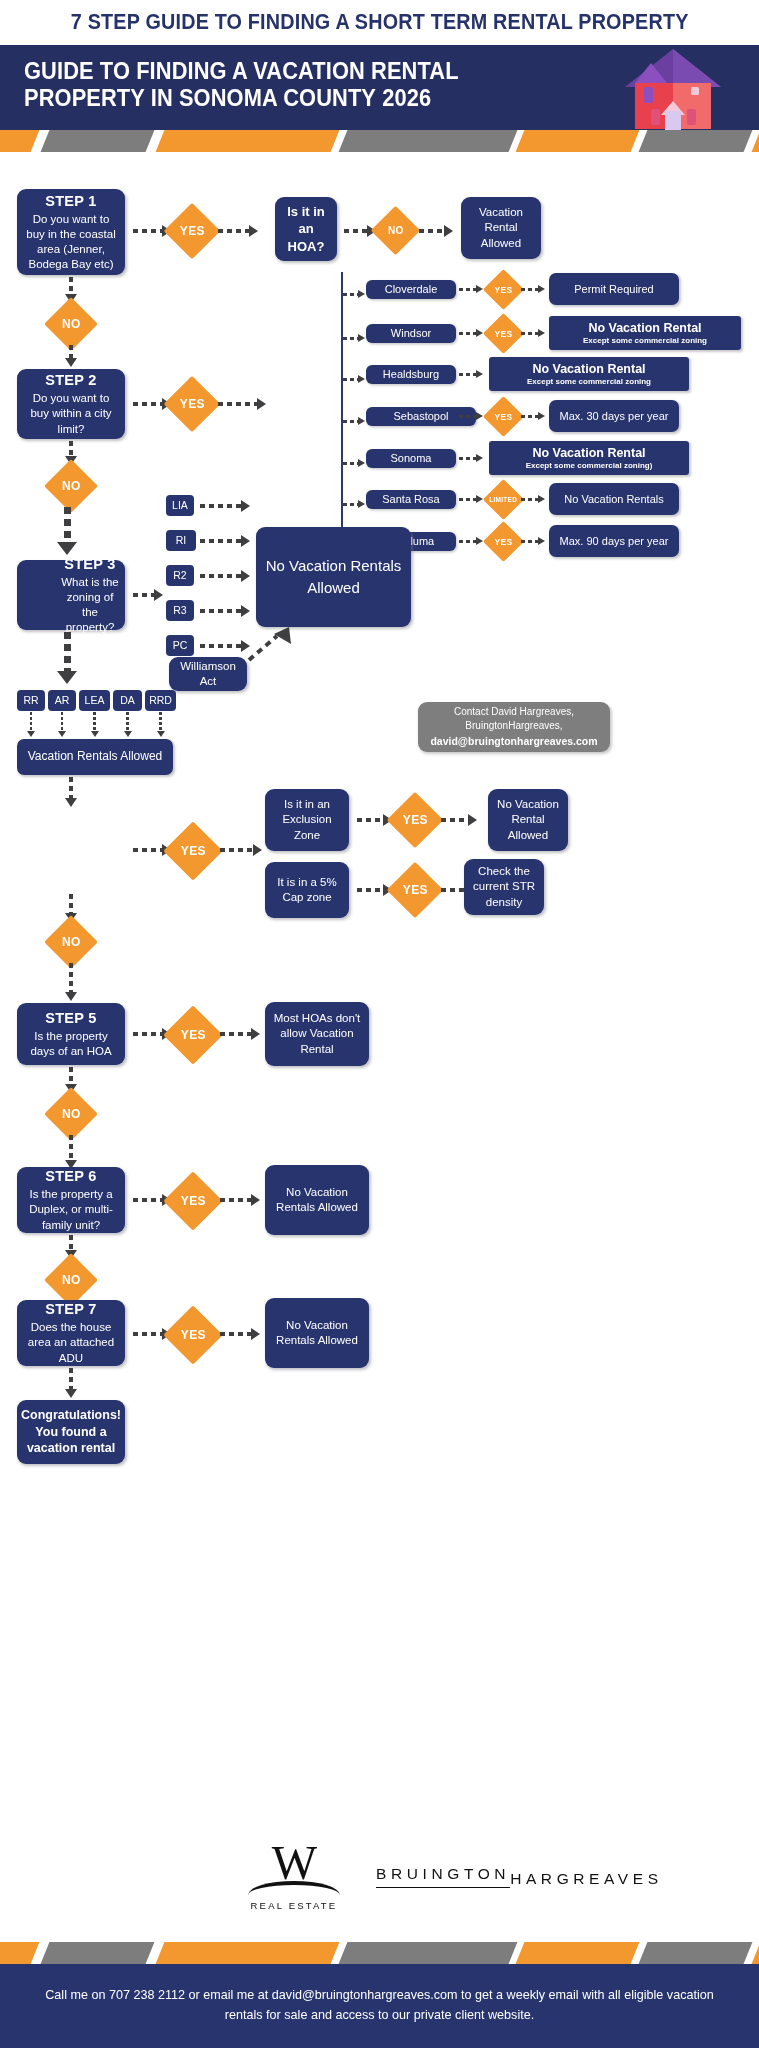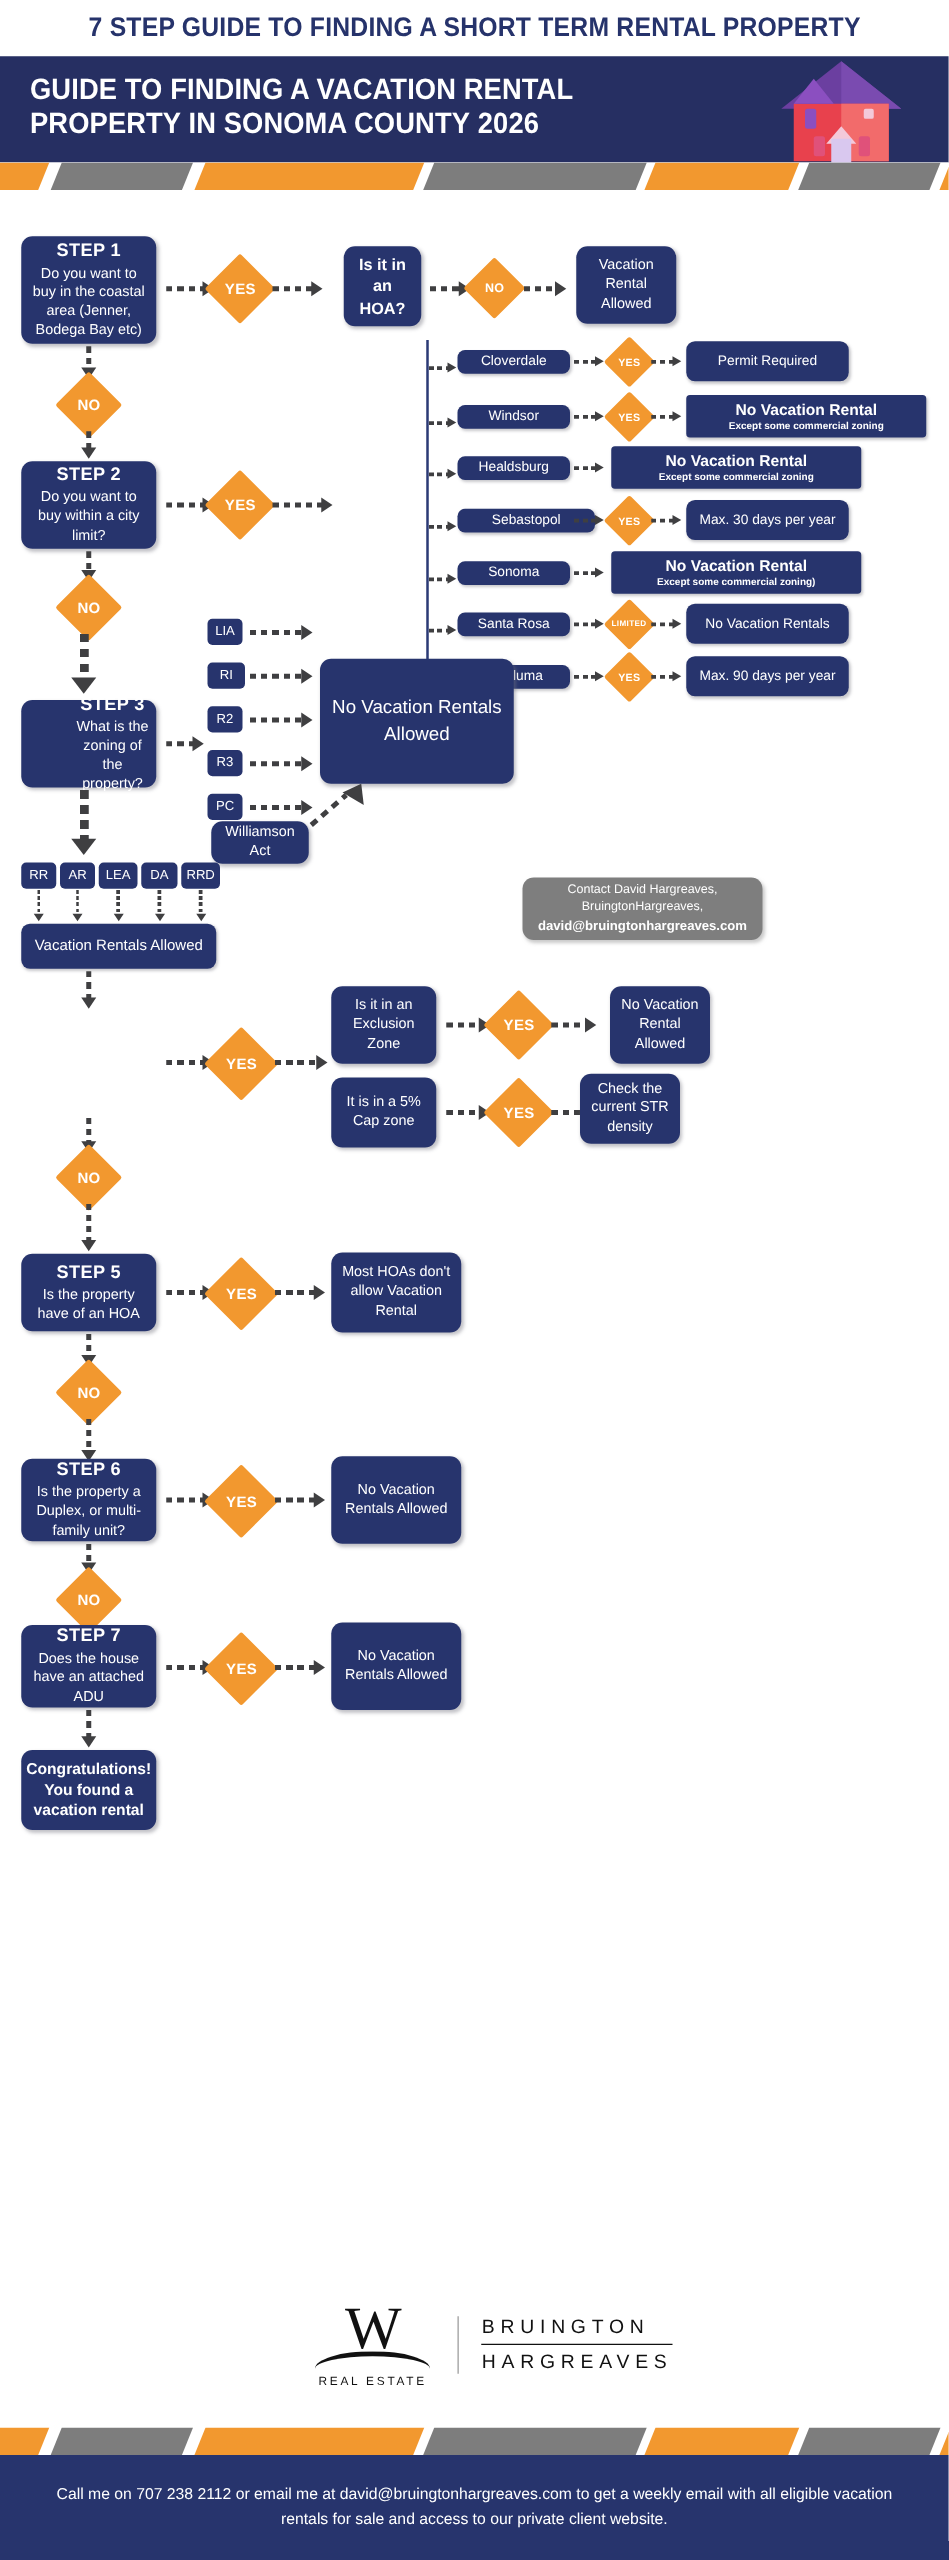--- a/index.html
+++ b/index.html
@@ -105,21 +105,21 @@
   
   .diag{position:absolute;}
 
   
   .logo{position:absolute;left:248px;top:1836px;width:290px;height:80px;display:flex;align-items:center;}
   .logo .w{position:relative;width:108px;height:74px;display:flex;flex-direction:column;align-items:center;justify-content:center;}
   .logo .w .wl{font-family:"Liberation Serif", serif;font-size:48px;color:#111;line-height:.9;letter-spacing:-1px;}
   .logo .w .swoosh{width:92px;height:13px;border-top:4px solid #111;border-radius:50%/14px 14px 0 0;margin-top:-4px;}
   .logo .w .re{font-family:"Liberation Sans", sans-serif;font-size:9.5px;letter-spacing:2.2px;color:#111;margin-top:2px;}
   .logo .divider{width:1.2px;height:46px;background:#9a9a9a;margin:0 18px;}
-  .logo .name{display:flex;flex-direction:column;}
+  .logo .name{display:flex;flex-direction:row;}
   .logo .name .n1{font-size:15.5px;letter-spacing:4.6px;color:#111;padding-bottom:4px;border-bottom:1.3px solid #111;}
   .logo .name .n2{font-size:15.5px;letter-spacing:4.6px;color:#111;padding-top:5px;}
 
   
   .footbar{
     position:absolute;left:0;bottom:0;width:759px;height:84px;background:#27346d;
     display:flex;align-items:center;justify-content:center;
   }
   .footbar p{
     margin:0;color:#fff;font-size:12.6px;line-height:1.55;text-align:center;width:700px;
@@ -548,21 +548,21 @@
     <div class="diamond" style="left:52px;top:771px;width:38px;height:38px;">
       <span>NO</span>
     </div>
     <div class="varrow" style="left:66px;top:811px;height:38px;">
       <div class="dash"></div>
         <div class="head"></div>
     </div>
 
     <div class="box" style="left:17px;top:851px;width:108px;height:62px;">
       <div class="hd">STEP 5</div>
-      <div>Is the property have of an HOA</div>
+      <div>Is the property days of an HOA</div>
     </div>
     <div class="arrow" style="left:133px;top:877px;width:38px;">
       <div class="dash"></div>
         <div class="head"></div>
     </div>
     <div class="diamond" style="left:172px;top:862px;width:42px;height:42px;">
       <span>YES</span>
     </div>
     <div class="arrow" style="left:220px;top:877px;width:40px;">
       <div class="dash"></div>
@@ -604,21 +604,21 @@
     <div class="varrow" style="left:66px;top:1083px;height:24px;">
       <div class="dash"></div>
         <div class="head"></div>
     </div>
     <div class="diamond" style="left:52px;top:1109px;width:38px;height:38px;">
       <span>NO</span>
     </div>
 
     <div class="box" style="left:17px;top:1148px;width:108px;height:66px;">
       <div class="hd">STEP 7</div>
-      <div>Does the house have an attached ADU</div>
+      <div>Does the house area an attached ADU</div>
     </div>
     <div class="arrow" style="left:133px;top:1177px;width:38px;">
       <div class="dash"></div>
         <div class="head"></div>
     </div>
     <div class="diamond" style="left:172px;top:1162px;width:42px;height:42px;">
       <span>YES</span>
     </div>
     <div class="arrow" style="left:220px;top:1177px;width:40px;">
       <div class="dash"></div>

